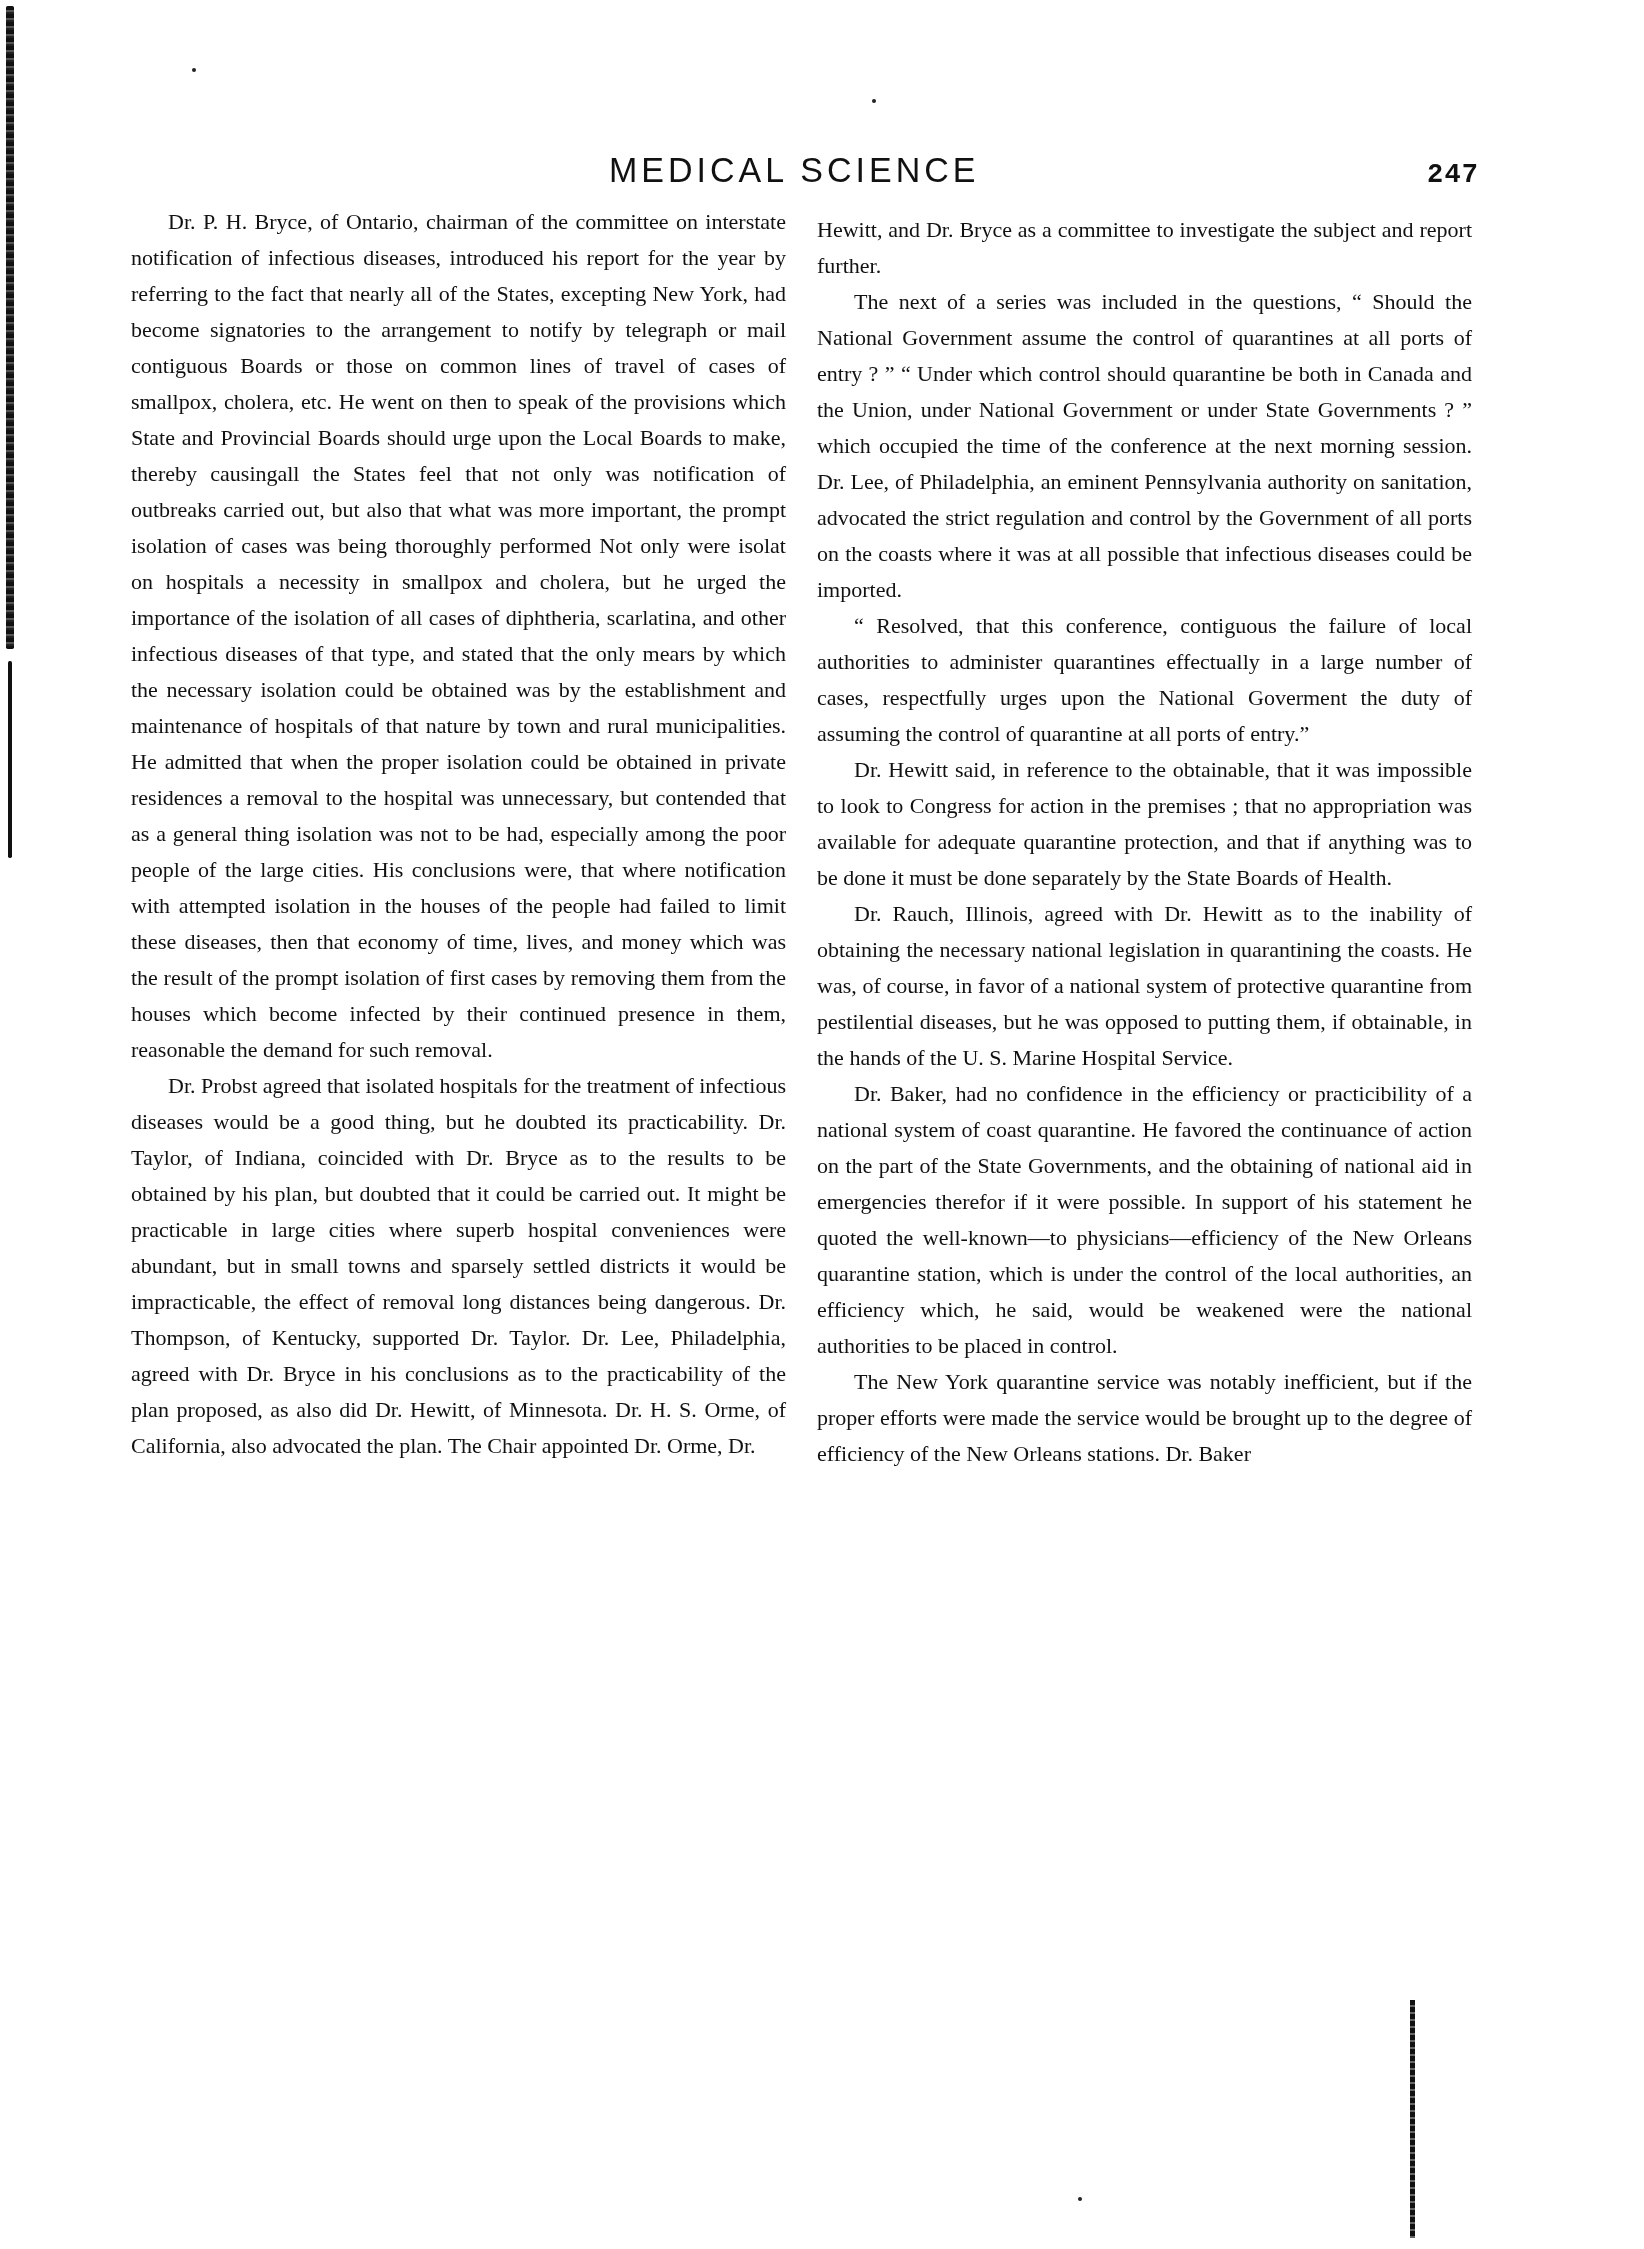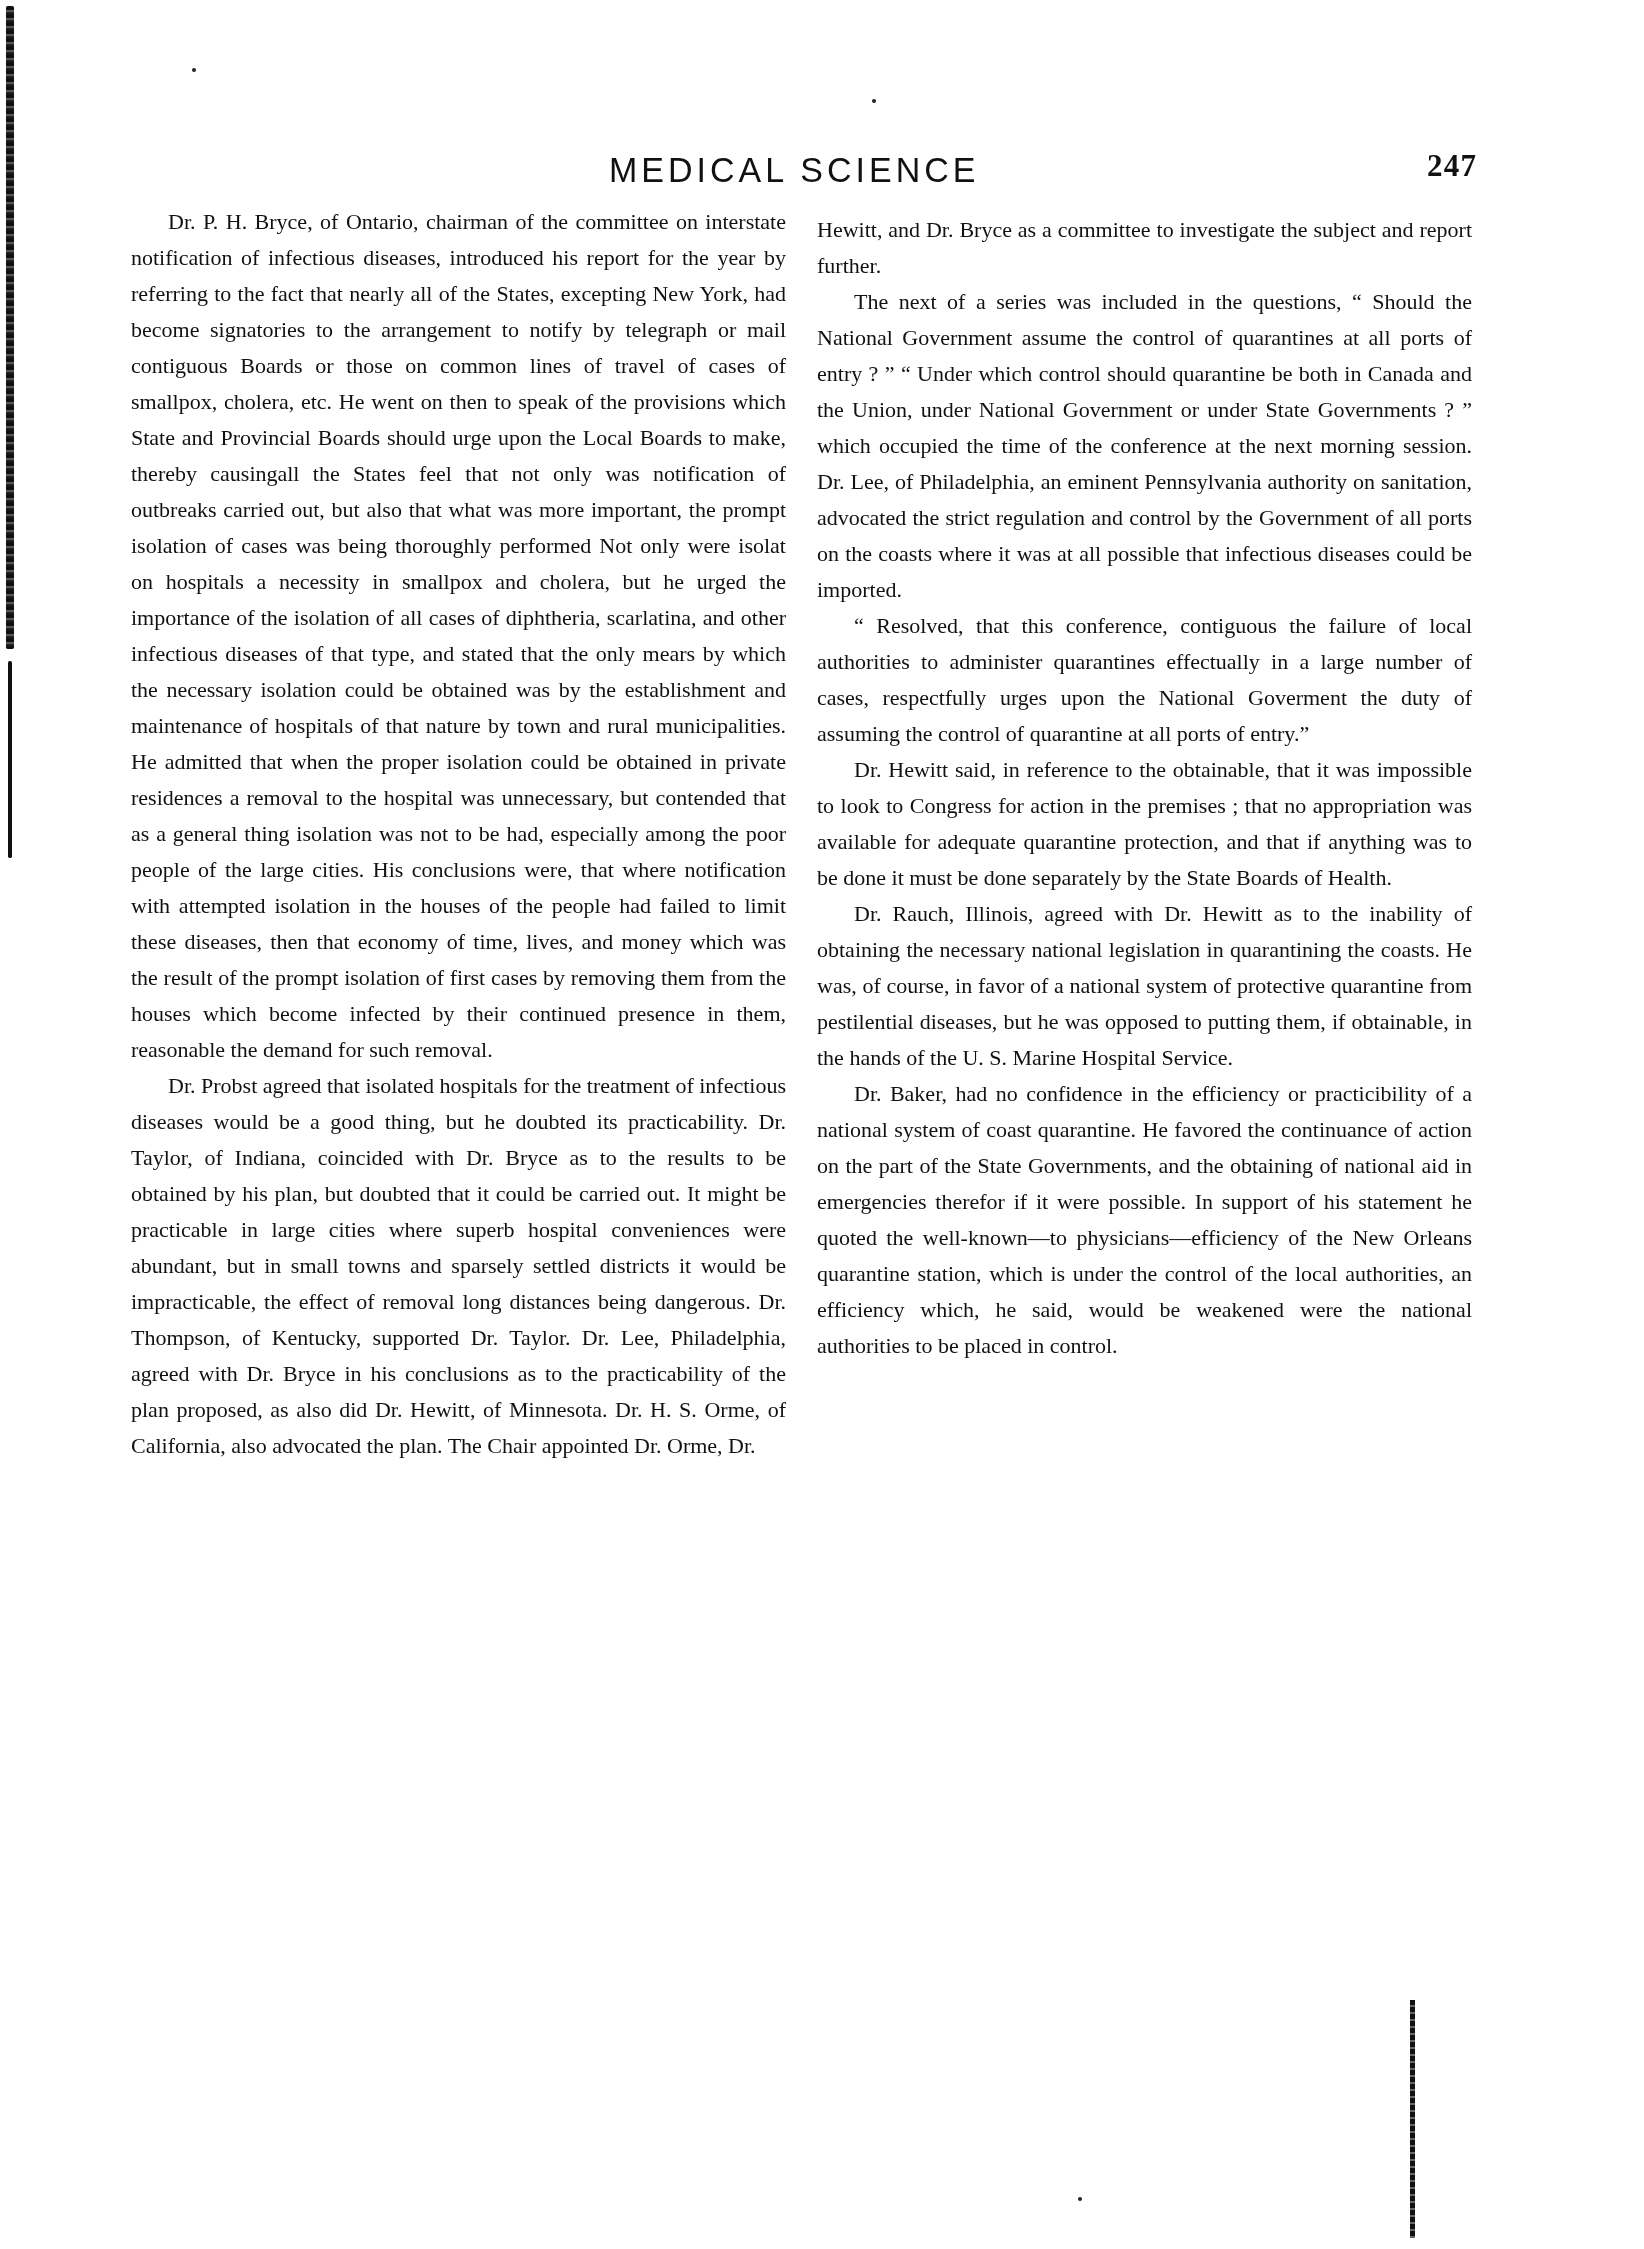--- a/index.html
+++ b/index.html
@@ -27,23 +27,23 @@
   }
   .speck { position: absolute; width: 4px; height: 4px; background: #222; border-radius: 50%; }
 
   .running-head {
     position: absolute; top: 150px; left: 609px; width: 394px;
     font-family: "Liberation Sans", "DejaVu Sans", sans-serif;
     font-size: 34px; letter-spacing: 4px; font-weight: 400;
     white-space: nowrap; transform: scaleY(1.05);
   }
   .page-number {
-    position: absolute; top: 148px; left: 1427px;
-    font-family: Liberation Serif, serif;
-    font-size: 31px; font-weight: 700; letter-spacing: 1.2px;
+    position: absolute; top: 160px; left: 1427px;
+    font-family: Liberation Mono, monospace;
+    font-size: 27px; font-weight: 700; letter-spacing: 1.2px;
   }
 
   .column {
     position: absolute; top: 204px; width: 655px;
     font-size: 22px; line-height: 36px;
     text-align: justify; hyphens: none;
   }
   .col-left  { left: 131px; }
   .col-right { left: 817px; margin-top: 8px; }
   .column p { margin: 0; text-indent: 0; }
@@ -69,16 +69,17 @@
     <p class="indent">Dr. Probst agreed that isolated hospitals for the treatment of infectious diseases would be a good thing, but he doubted its practicability. Dr. Taylor, of Indiana, coincided with Dr. Bryce as to the results to be obtained by his plan, but doubted that it could be carried out. It might be practicable in large cities where superb hospital conveniences were abundant, but in small towns and sparsely settled districts it would be impracticable, the effect of removal long distances being dangerous. Dr. Thompson, of Kentucky, supported Dr. Taylor. Dr. Lee, Philadelphia, agreed with Dr. Bryce in his conclusions as to the practicability of the plan proposed, as also did Dr. Hewitt, of Minnesota. Dr. H. S. Orme, of California, also advocated the plan. The Chair appointed Dr. Orme, Dr.</p>
   </div>
 
   <div class="column col-right">
     <p>Hewitt, and Dr. Bryce as a committee to investigate the subject and report further.</p>
     <p class="indent">The next of a series was included in the questions, “ Should the National Government assume the control of quarantines at all ports of entry ? ” “ Under which control should quarantine be both in Canada and the Union, under National Government or under State Governments ? ” which occupied the time of the conference at the next morning session. Dr. Lee, of Philadelphia, an eminent Pennsylvania authority on sanitation, advocated the strict regulation and control by the Government of all ports on the coasts where it was at all possible that infectious diseases could be imported.</p>
     <p class="indent">“ Resolved, that this conference, contiguous the failure of local authorities to administer quarantines effectually in a large number of cases, respectfully urges upon the National Goverment the duty of assuming the control of quarantine at all ports of entry.”</p>
     <p class="indent">Dr. Hewitt said, in reference to the obtainable, that it was impossible to look to Congress for action in the premises ; that no appropriation was available for adequate quarantine protection, and that if anything was to be done it must be done separately by the State Boards of Health.</p>
     <p class="indent">Dr. Rauch, Illinois, agreed with Dr. Hewitt as to the inability of obtaining the necessary national legislation in quarantining the coasts. He was, of course, in favor of a national system of protective quarantine from pestilential diseases, but he was opposed to putting them, if obtainable, in the hands of the U. S. Marine Hospital Service.</p>
     <p class="indent">Dr. Baker, had no confidence in the efficiency or practicibility of a national system of coast quarantine. He favored the continuance of action on the part of the State Governments, and the obtaining of national aid in emergencies therefor if it were possible. In support of his statement he quoted the well-known—to physicians—efficiency of the New Orleans quarantine station, which is under the control of the local authorities, an efficiency which, he said, would be weakened were the national authorities to be placed in control.</p>
+    <p class="indent">The New York quarantine service was notably inefficient, but if the proper efforts were made the service would be brought up to the degree of efficiency of the New Orleans stations. Dr. Baker</p>
   </div>
 
 </div>
 
 
 </body></html>

